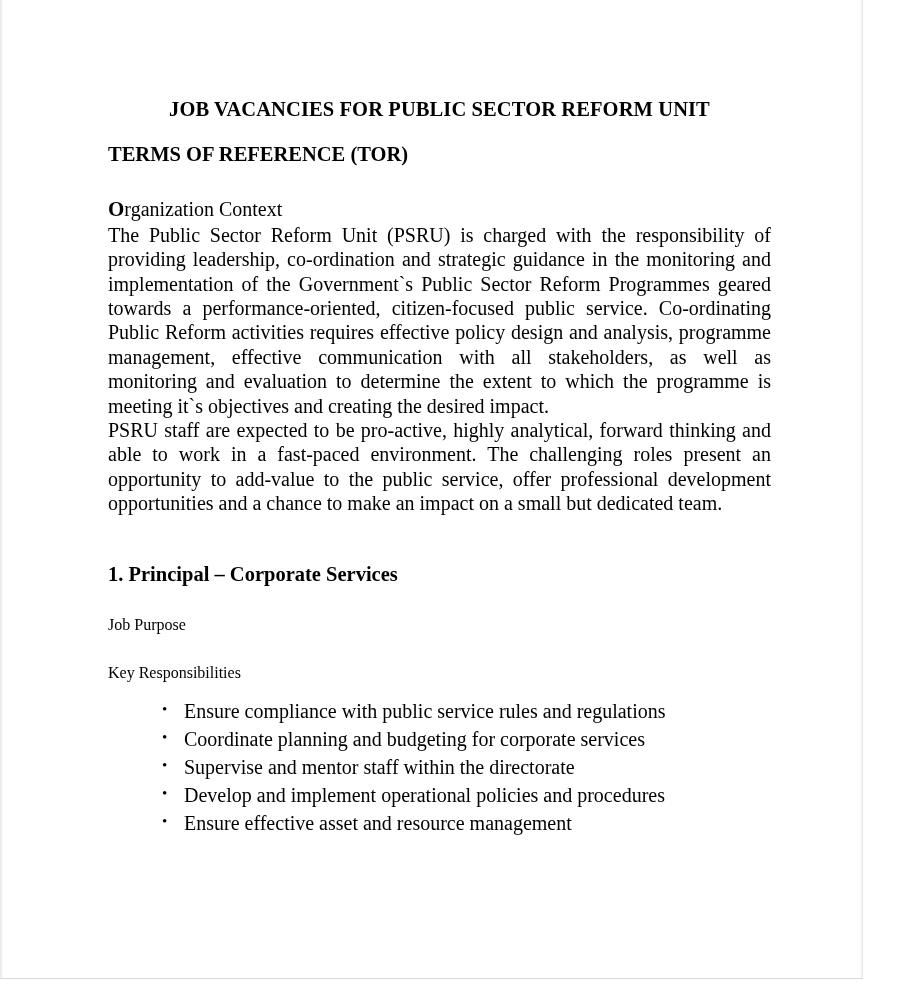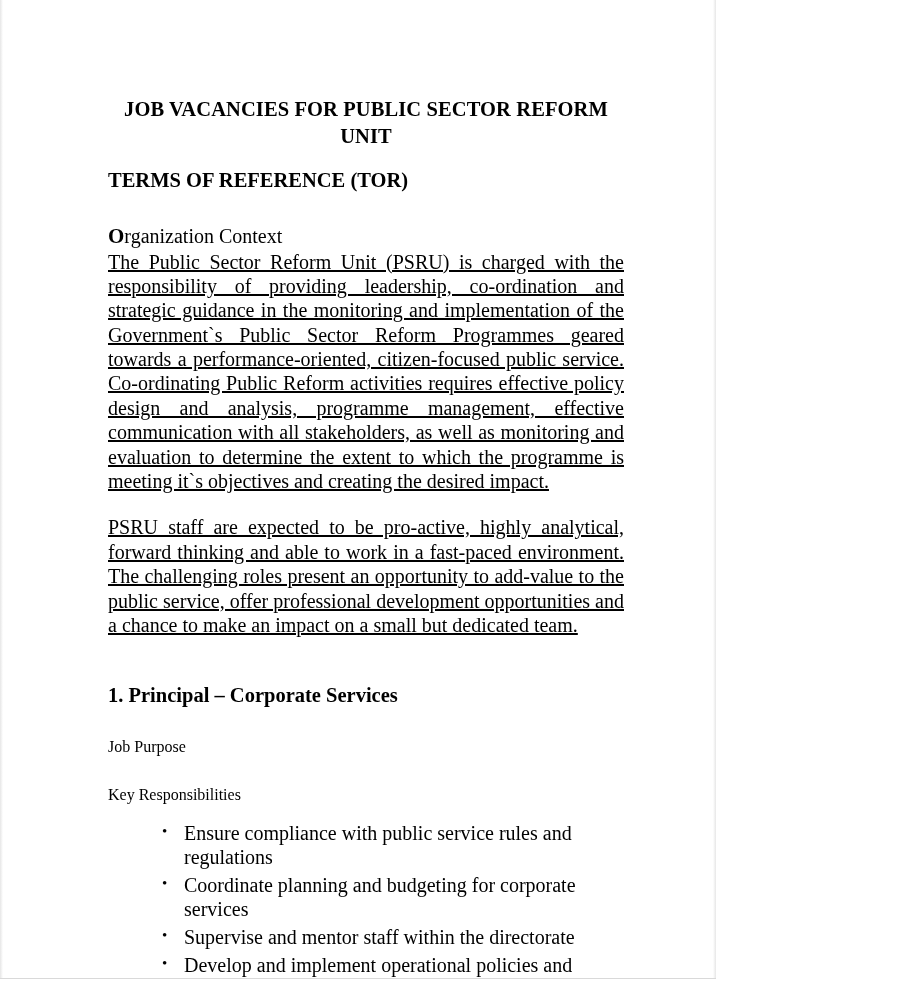--- a/index.html
+++ b/index.html
@@ -9,21 +9,21 @@
   }
   body {
     width: 902px;
     height: 987px;
     overflow: hidden;
     font-family: "Liberation Serif", "DejaVu Serif", serif;
     color: #000000;
   }
   .page {
     position: relative;
-    width: 716px;
+    width: 863px;
     height: 987px;
     background: #ffffff;
     box-sizing: border-box;
     padding: 96px 92px 0 108px;
   }
   .doc-title {
     text-align: center;
     font-weight: bold;
     font-size: 20.5px;
     letter-spacing: 0.1px;
@@ -45,24 +45,22 @@
     font-weight: bold;
     font-size: 21px;
   }
   p.body {
     text-align: justify;
     text-justify: inter-word;
     font-size: 20px;
     line-height: 1.22;
     margin: 0;
     hyphens: none;
-    text-decoration: underline;
   }
   p.body.spaced {
-    margin-top: 22px;
   }
   h2.numbered {
     font-weight: bold;
     font-size: 20.5px;
     margin: 46px 0 4px 0;
     line-height: 1.25;
   }
   h3.sub {
     font-weight: normal;
     font-size: 16px;

